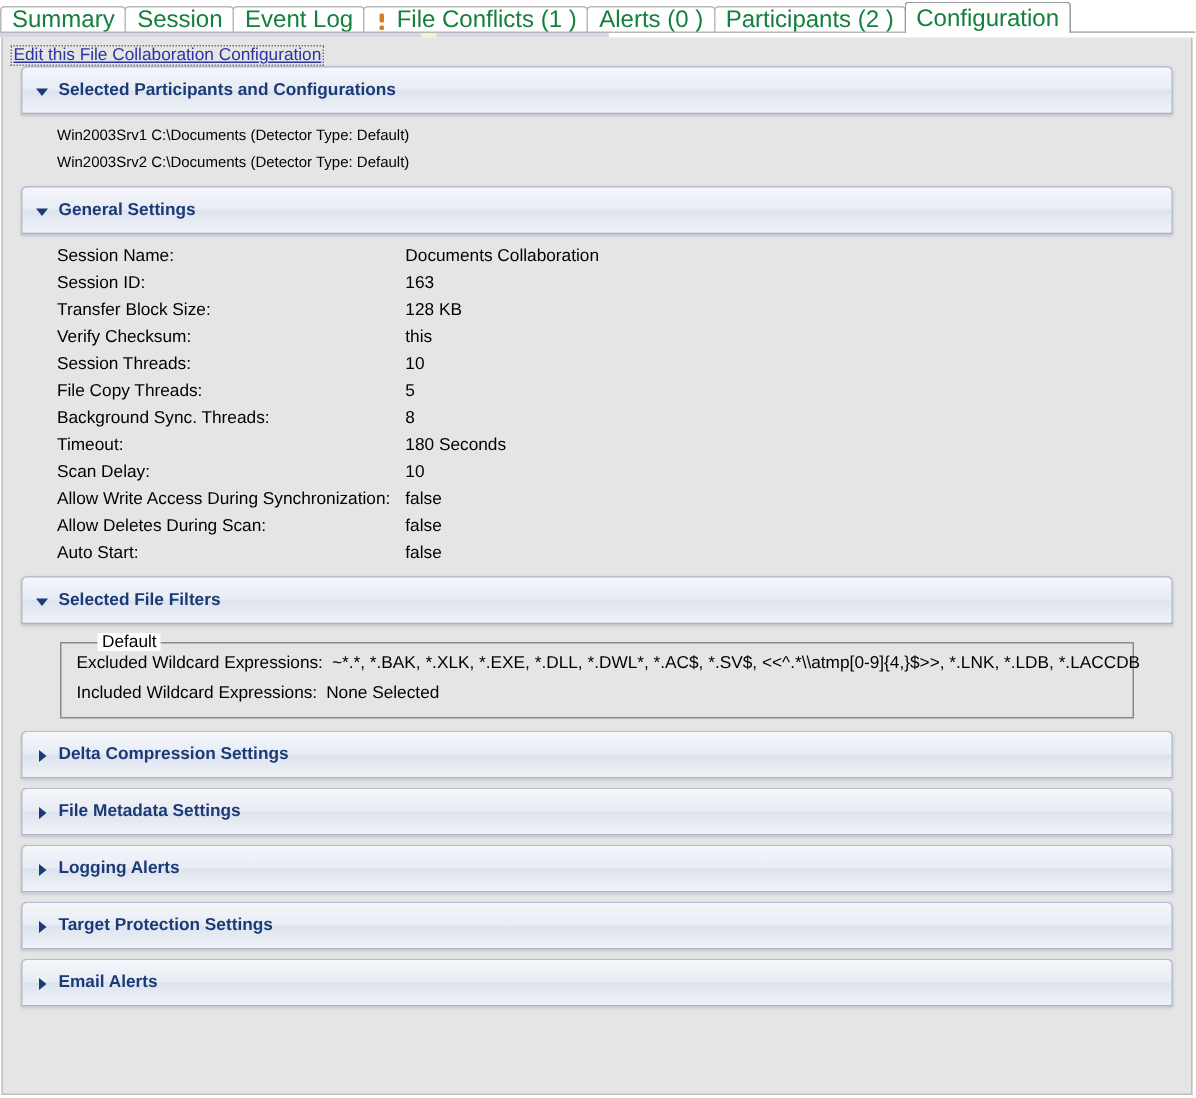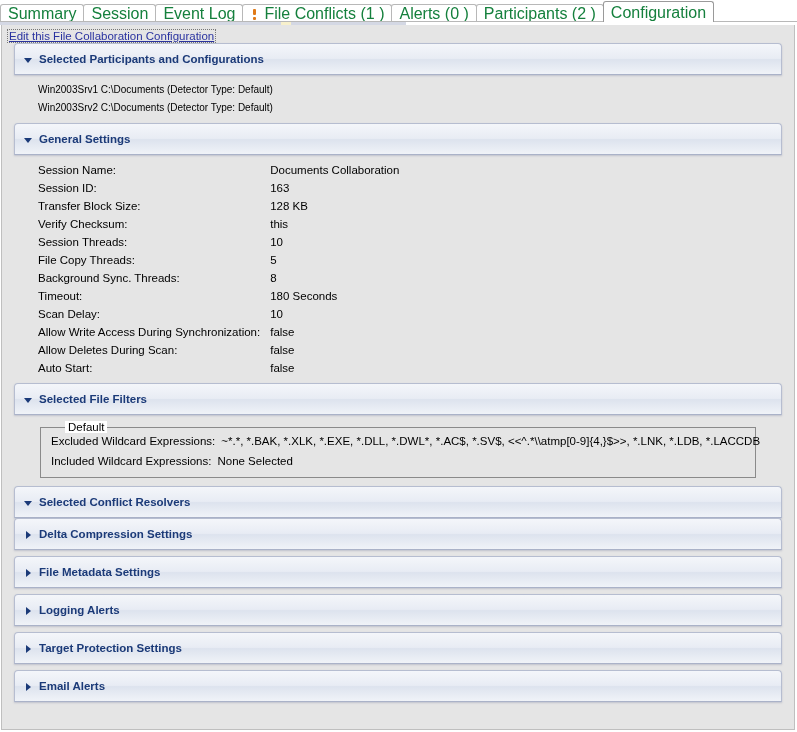--- a/index.html
+++ b/index.html
@@ -390,24 +390,20 @@
             <span>Excluded Wildcard Expressions:</span><span class="fv">~*.*, *.BAK, *.XLK, *.EXE, *.DLL, *.DWL*, *.AC$, *.SV$, &lt;&lt;^.*\\atmp[0-9]{4,}$&gt;&gt;, *.LNK, *.LDB, *.LACCDB</span>
           </div>
           <div class="frow">
             <span>Included Wildcard Expressions:</span><span class="fv">None Selected</span>
           </div>
         </div>
       </div>
     </div>
 
     <div class="section">
-      <div class="sec-header">
-        <span class="sec-arrow open"></span>
-        <span class="sec-title">Selected Conflict Resolvers</span>
-      </div>
     </div>
 
     <div id="collapsed-sections">
         <div class="section">
           <div class="sec-header">
             <span class="sec-arrow closed"></span>
             <span class="sec-title">Delta Compression Settings</span>
           </div>
           <div class="sec-spacer-sm"></div>
         </div>

